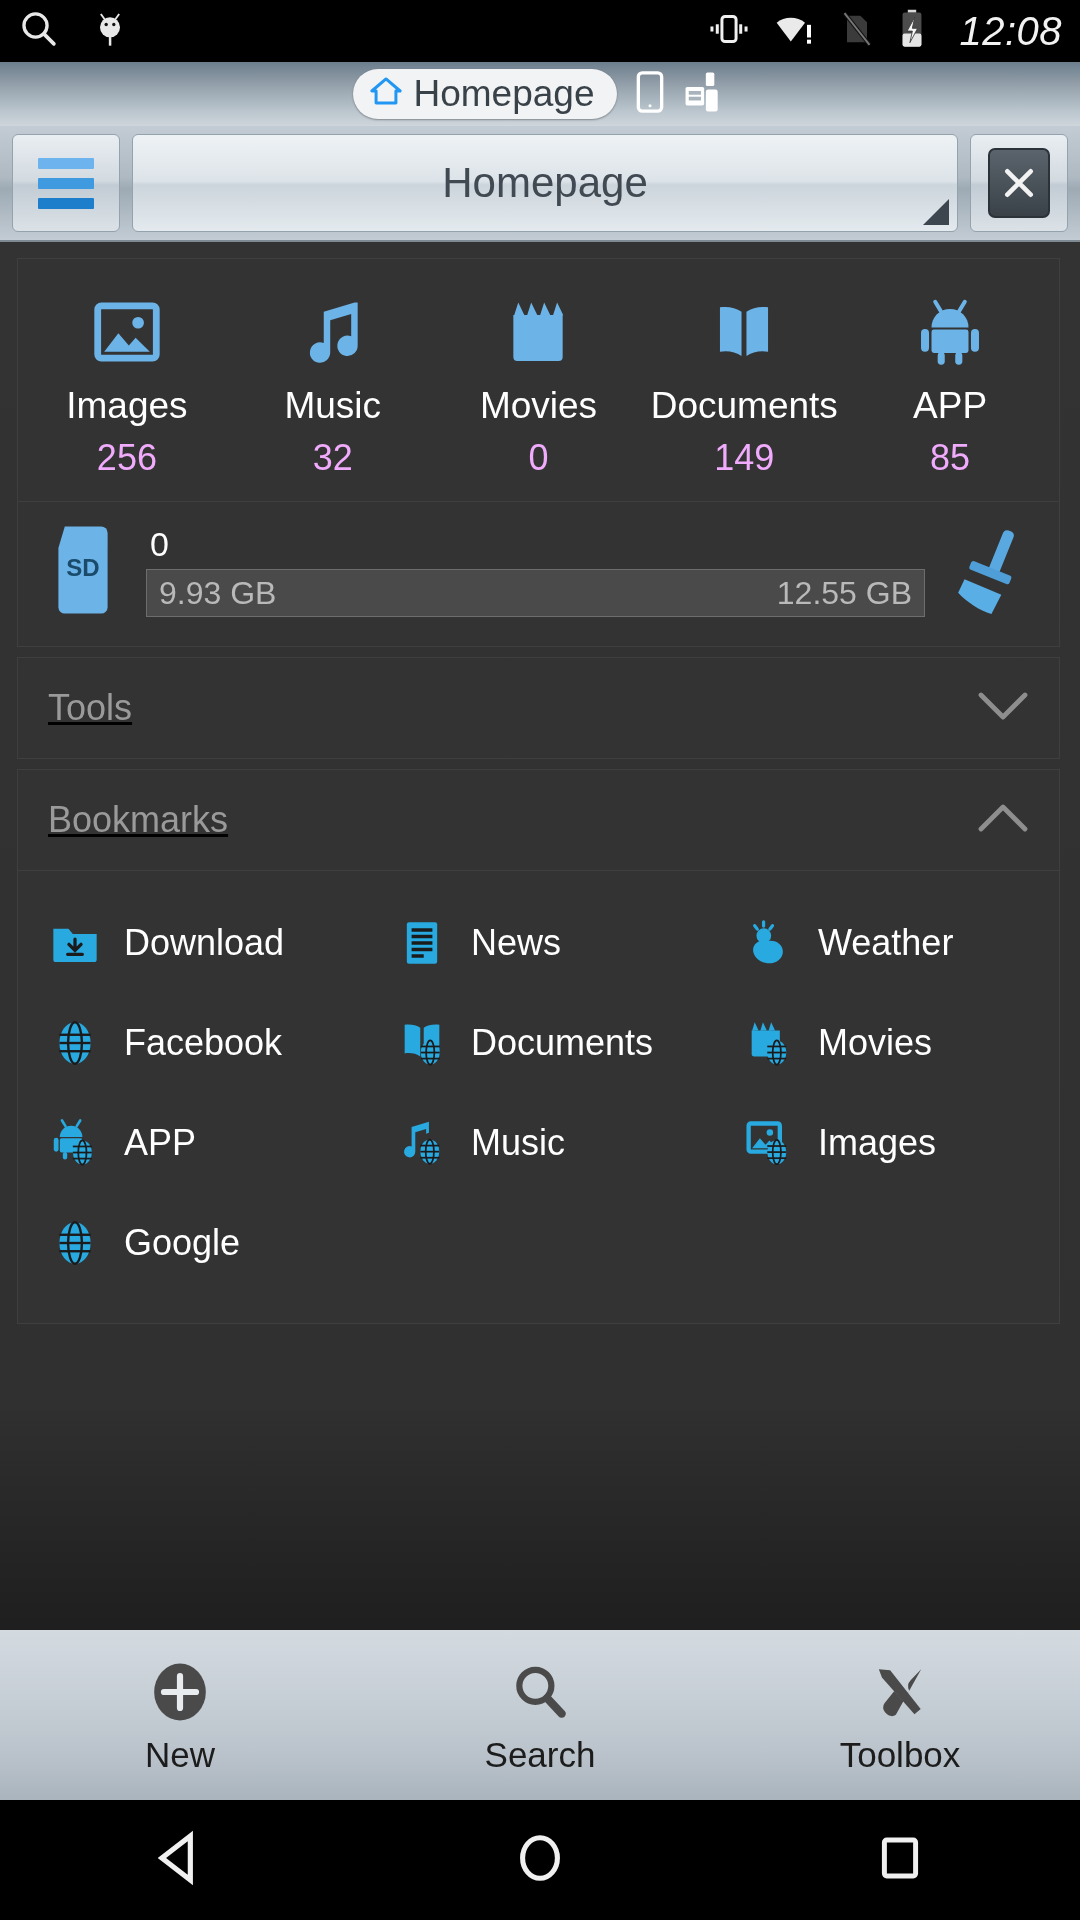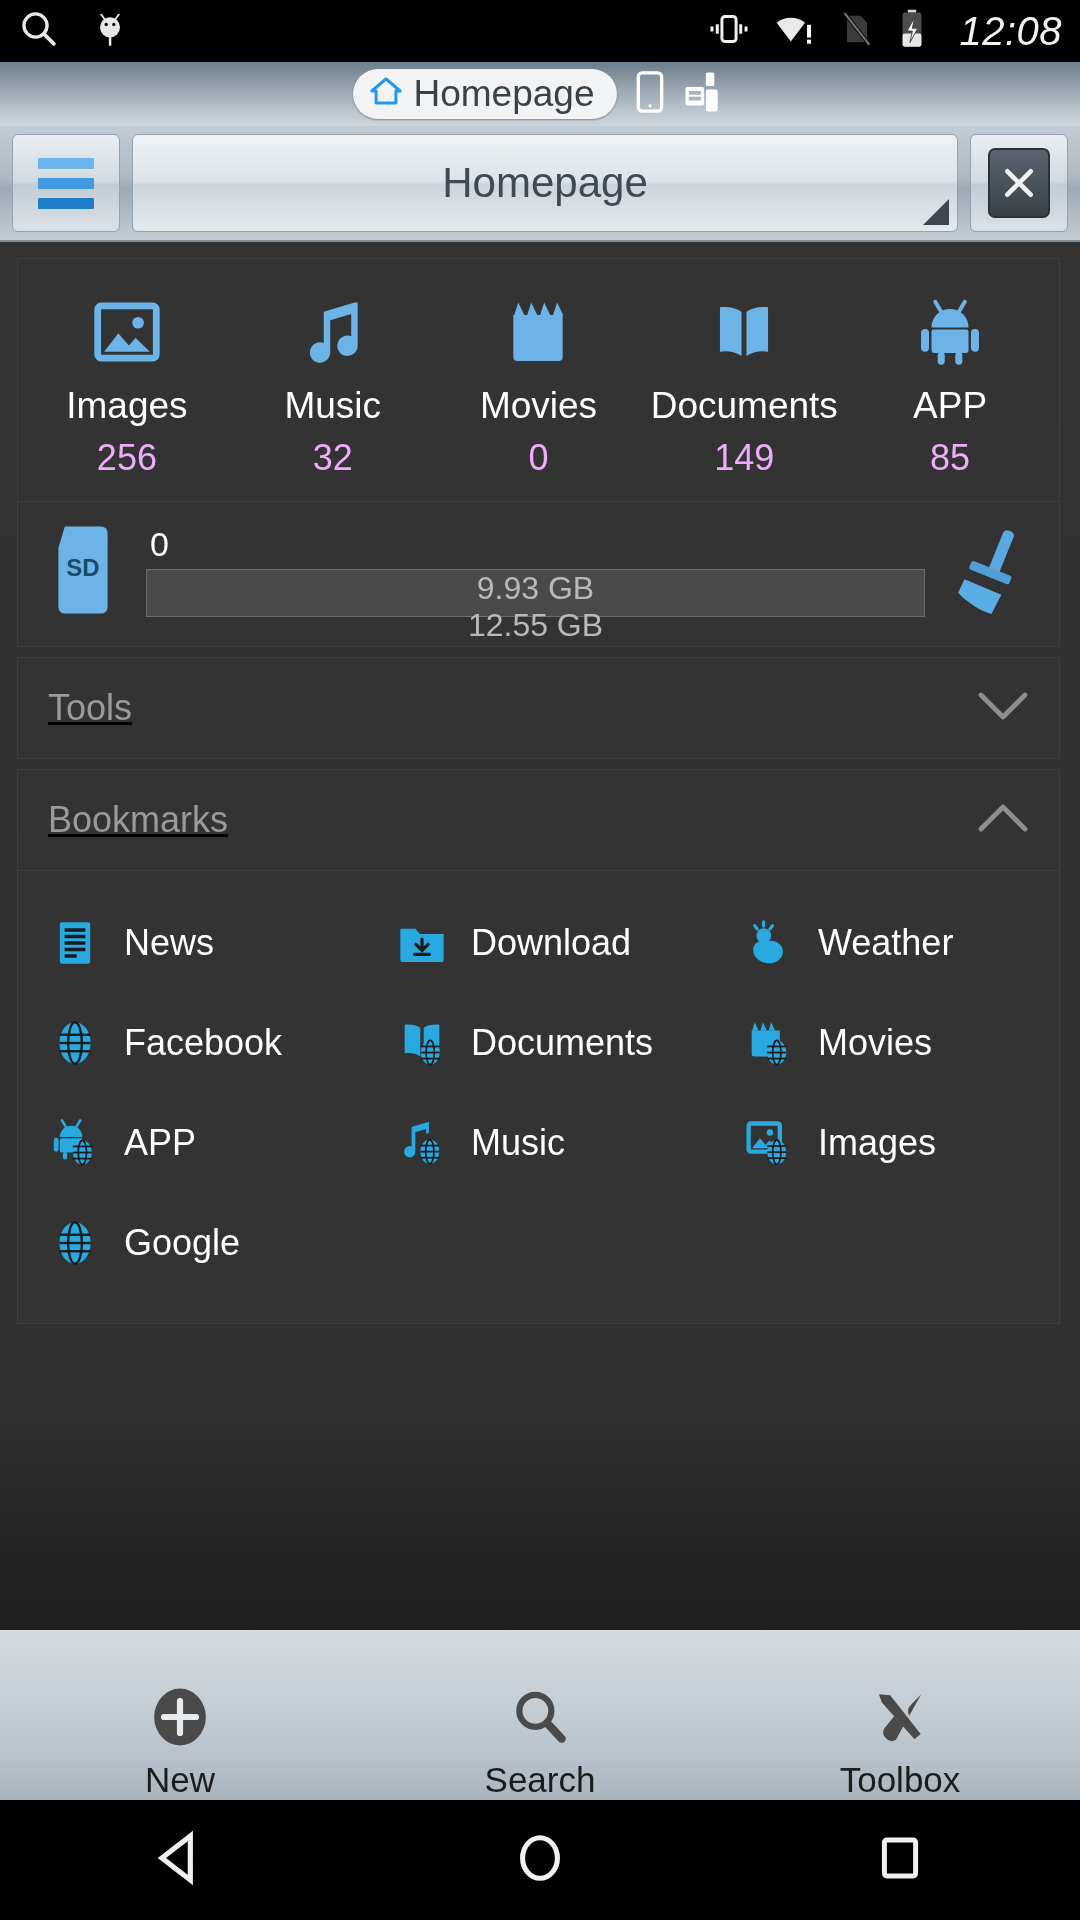--- a/index.html
+++ b/index.html
@@ -97,21 +97,21 @@
   .store-row{
     display:flex; align-items:center; padding:22px 26px 26px 30px; gap:26px;
     border-top:1px solid #3f3f3f;
   }
   .sd-ico{ flex:0 0 auto; }
   .store-mid{ flex:1; display:flex; flex-direction:column; gap:8px; }
   .store-free{ font-size:34px; color:#ffffff; line-height:1; margin-left:4px; }
   .store-bar{
     position:relative; height:48px; border:1px solid #6d6d6d;
     background:#4a4a4a; display:flex; align-items:center;
-    justify-content:space-between; padding:0 12px;flex-direction:column;
+    justify-content:space-between; padding:0 12px;
   }
   .store-bar .used,.store-bar .total{ font-size:32px; color:#b9b9b9; z-index:2; }
   .broom{ flex:0 0 auto; margin-right:4px; }
 
   
   .sect-head{
     height:100px; display:flex; align-items:center; justify-content:space-between;
     padding:0 30px;
     text-decoration:underline;
   }
@@ -127,21 +127,21 @@
     width:33.3333%; display:flex; align-items:center; gap:22px;
     padding:24px 0 24px 30px; box-sizing:border-box;
   }
   .bm-label{ font-size:36px; color:#ffffff; }
   .bm-ico{ flex:0 0 54px; display:flex; align-items:center; justify-content:center; }
 
   
   .toolbar{
     position:absolute; left:0; right:0; bottom:120px; height:170px;
     background:linear-gradient(to bottom,#d3dae0 0%,#c7cfd6 40%,#b9c2ca 75%,#aab4bd 100%);
-    display:flex; align-items:flex-end;margin-top:20px;
+    display:flex; align-items:center;margin-top:20px;
   }
   .tb-item{ flex:1; display:flex; flex-direction:column; align-items:center; gap:6px; }
   .tb-icon{ height:74px; display:flex; align-items:center; justify-content:center; }
   .tb-label{ font-size:35px; color:#1c1c1c; }
 
   
   .navbar{
     position:absolute; left:0; right:0; bottom:0; height:120px;
     background:#000; display:flex; align-items:center;
   }
@@ -362,41 +362,41 @@
             <path d="M2 14 L13 3 L24 14" fill="none" stroke="#8e8e8e" stroke-width="2.4" stroke-linecap="round" stroke-linejoin="round"></path>
           </svg>
       </span>
     </div>
 
     <div class="bm-grid">
 
       <div class="bm">
         <span class="bm-ico">
           <svg width="52" height="52" viewBox="0 0 24 24">
+              <path d="M2 5.4 h7 l2 2.4 h11 v11.8 a1.2 1.2 0 0 1 -1.2 1.2 H3.2 A1.2 1.2 0 0 1 2 19.6 Z" fill="#28a9e0"></path>
+              <path d="M12 10.2 v4.6 M9.2 12.6 L12 15.4 L14.8 12.6 M8.6 17.2 h6.8" fill="none" stroke="#1b1b1b" stroke-width="1.5" stroke-linecap="round"></path>
+            </svg>
+        </span>
+        <span class="bm-label">Download</span>
+      </div>
+
+      <div class="bm">
+        <span class="bm-ico">
+          <svg width="52" height="52" viewBox="0 0 24 24">
               <rect x="5" y="2.4" width="14" height="19.2" rx="1" fill="#28a9e0"></rect>
               <g fill="#1b1b1b">
                 <rect x="7.2" y="5.2" width="9.6" height="1.6"></rect>
                 <rect x="7.2" y="8.2" width="9.6" height="1.6"></rect>
                 <rect x="7.2" y="11.2" width="9.6" height="1.6"></rect>
                 <rect x="7.2" y="14.2" width="9.6" height="1.6"></rect>
                 <rect x="7.2" y="17.2" width="5.6" height="1.6"></rect>
               </g>
             </svg>
         </span>
         <span class="bm-label">News</span>
-      </div>
-
-      <div class="bm">
-        <span class="bm-ico">
-          <svg width="52" height="52" viewBox="0 0 24 24">
-              <path d="M2 5.4 h7 l2 2.4 h11 v11.8 a1.2 1.2 0 0 1 -1.2 1.2 H3.2 A1.2 1.2 0 0 1 2 19.6 Z" fill="#28a9e0"></path>
-              <path d="M12 10.2 v4.6 M9.2 12.6 L12 15.4 L14.8 12.6 M8.6 17.2 h6.8" fill="none" stroke="#1b1b1b" stroke-width="1.5" stroke-linecap="round"></path>
-            </svg>
-        </span>
-        <span class="bm-label">Download</span>
       </div>
 
       <div class="bm">
         <span class="bm-ico">
           <svg width="52" height="52" viewBox="0 0 24 24">
             <g stroke="#28a9e0" stroke-width="1.5" stroke-linecap="round">
                 <line x1="9.5" y1="2.2" x2="9.5" y2="4.2"></line>
                 <line x1="5.4" y1="4.0" x2="6.6" y2="5.6"></line>
                 <line x1="13.6" y1="4.0" x2="12.4" y2="5.6"></line>
               </g>

